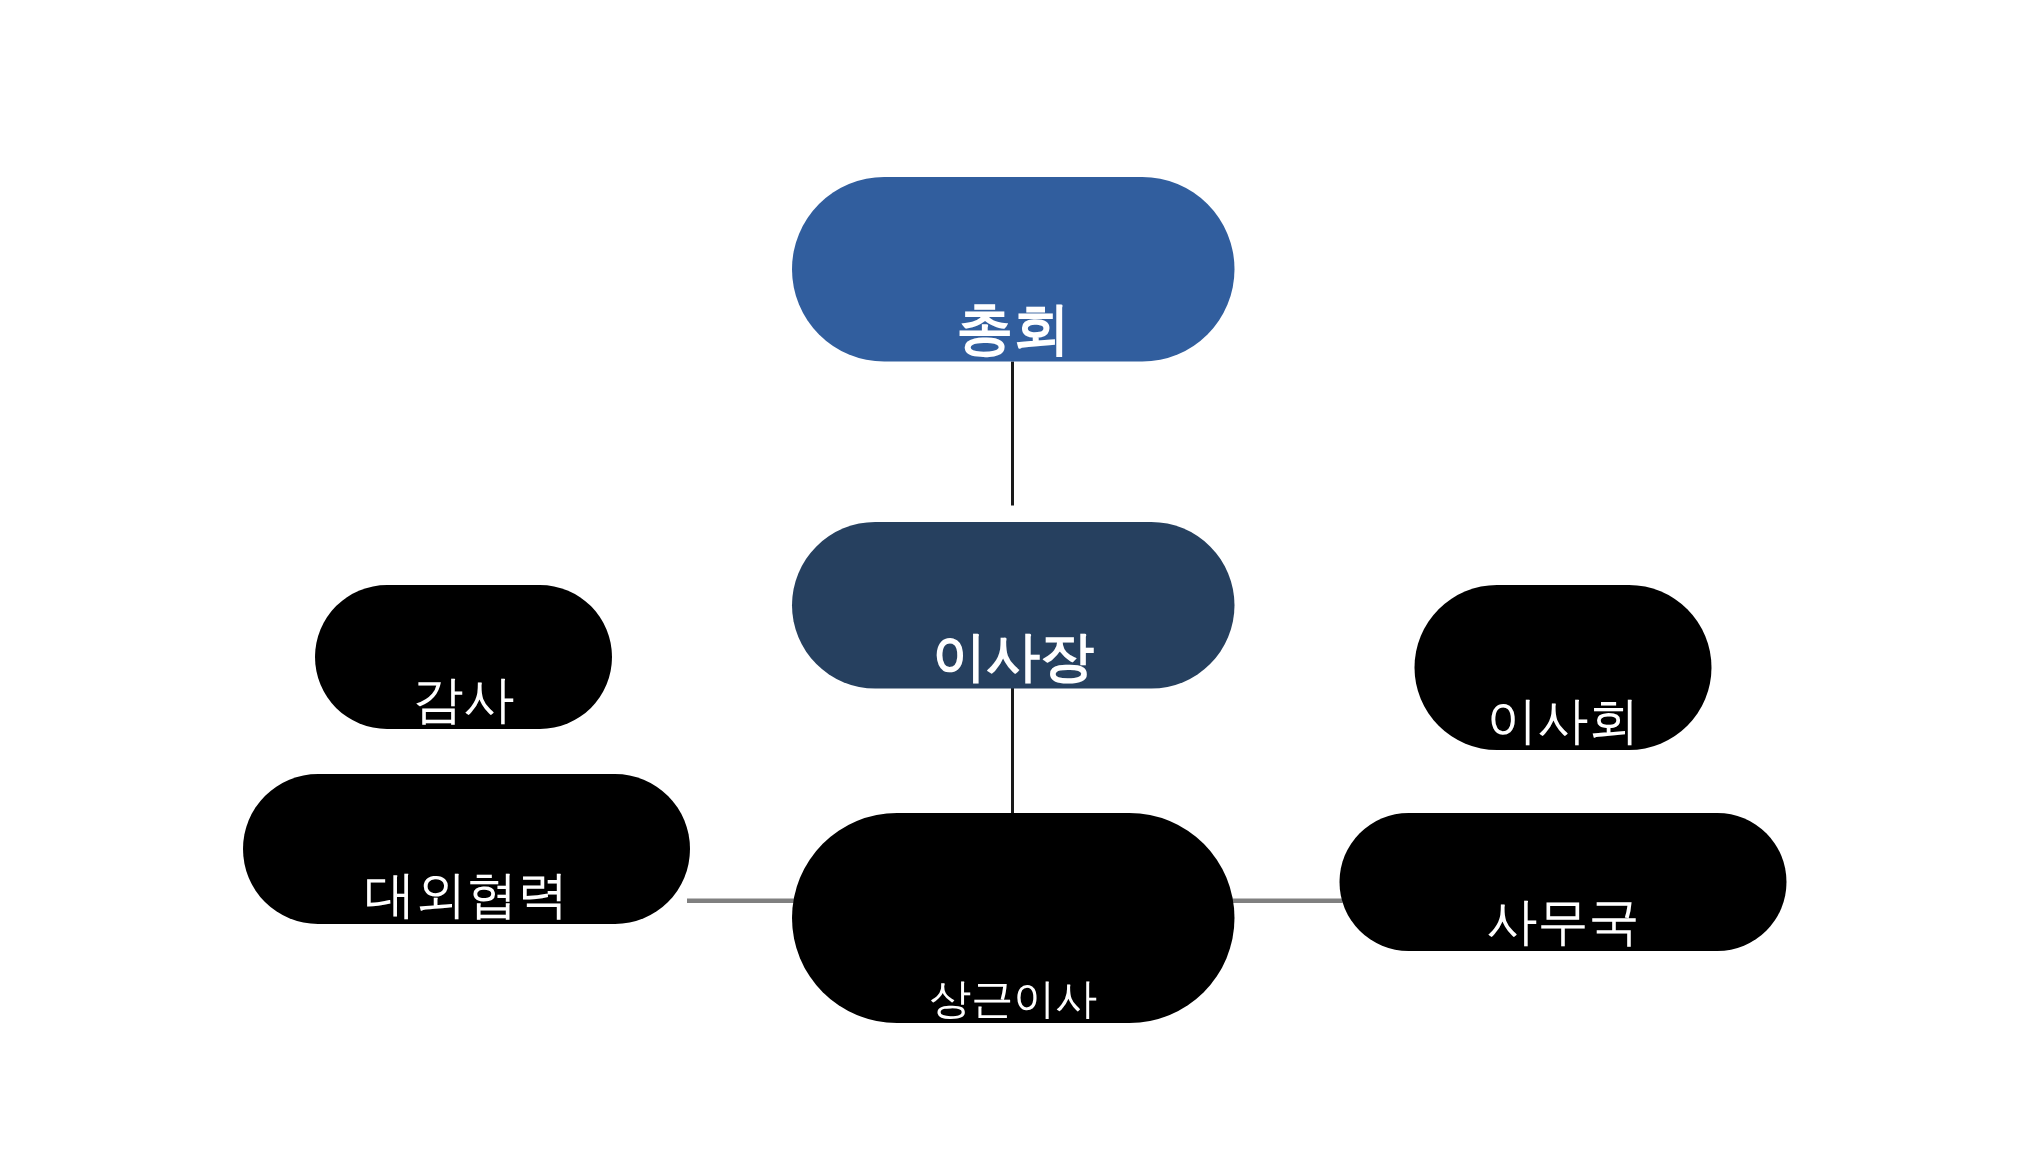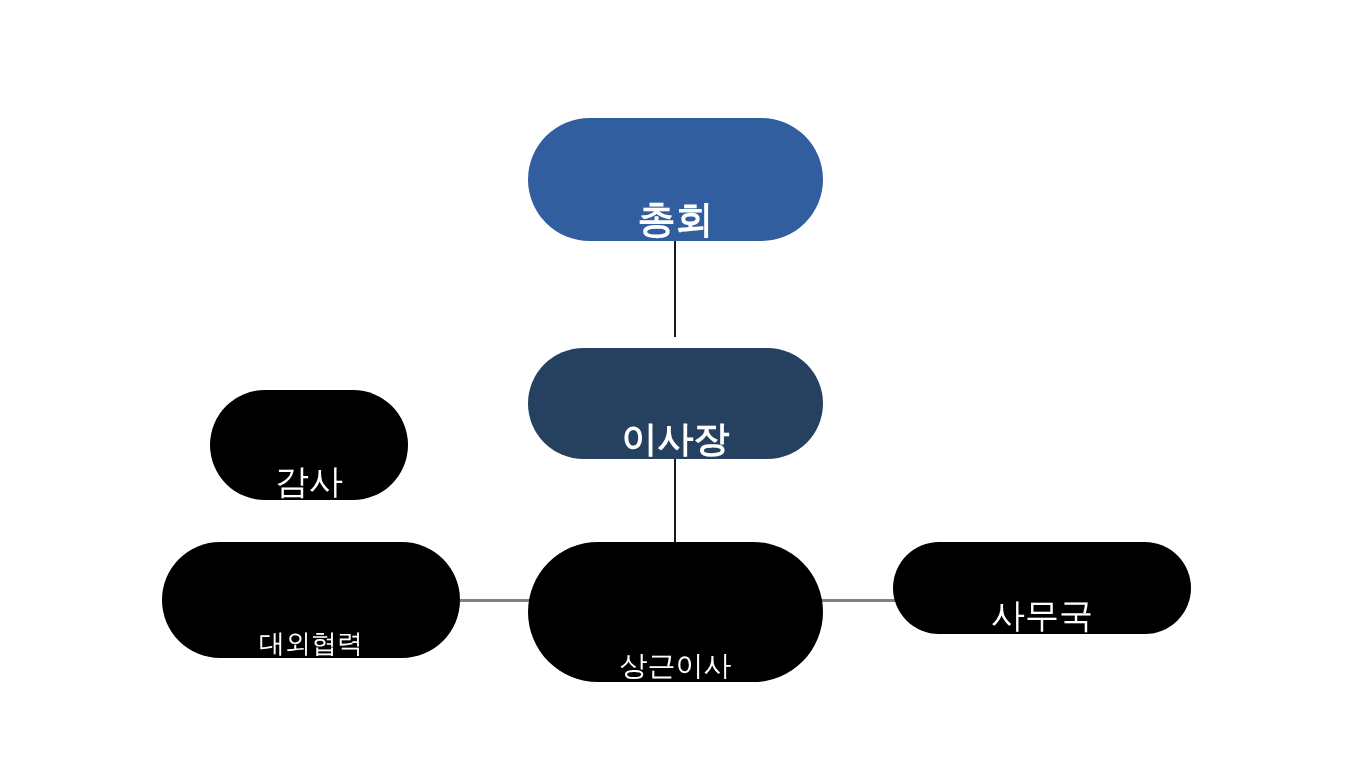--- a/index.html
+++ b/index.html
@@ -76,26 +76,29 @@
   <div class="connector connector-h" style="left:821px; top:599px; width:74px;"></div>
 
   <div class="node node--assembly" style="left:528px; top:118px; width:295px; height:123px; font-size:38px;">
     <span class="node-label weight-bold">총회</span>
   </div>
 
   <div class="node node--chairman" style="left:528px; top:348px; width:295px; height:111px; font-size:36px;">
     <span class="node-label weight-bold">이사장</span>
   </div>
 
-  <div class="node node--plain" style="left:210px; top:390px; width:198px; height:110px; font-size:34px;">
+  <div class="node node--plain" style="left:210px; top:390px; width:198px; height:96px; font-size:34px;">
     <span class="node-label weight-normal">감사</span>
   </div>
 
+  <div class="node node--plain" style="left:943px; top:390px; width:198px; height:110px; font-size:34px;">
+    <span class="node-label weight-normal">이사회</span>
+  </div>
 
-  <div class="node node--plain" style="left:162px; top:542px; width:298px; height:116px; font-size:26px;">
+  <div class="node node--plain" style="left:162px; top:516px; width:298px; height:100px; font-size:34px;">
     <span class="node-label weight-normal">대외협력</span>
   </div>
 
   <div class="node node--plain" style="left:528px; top:542px; width:295px; height:140px; font-size:28px;">
     <span class="node-label weight-normal">상근이사</span>
   </div>
 
   <div class="node node--plain" style="left:893px; top:542px; width:298px; height:92px; font-size:34px;">
     <span class="node-label weight-normal">사무국</span>
   </div>

